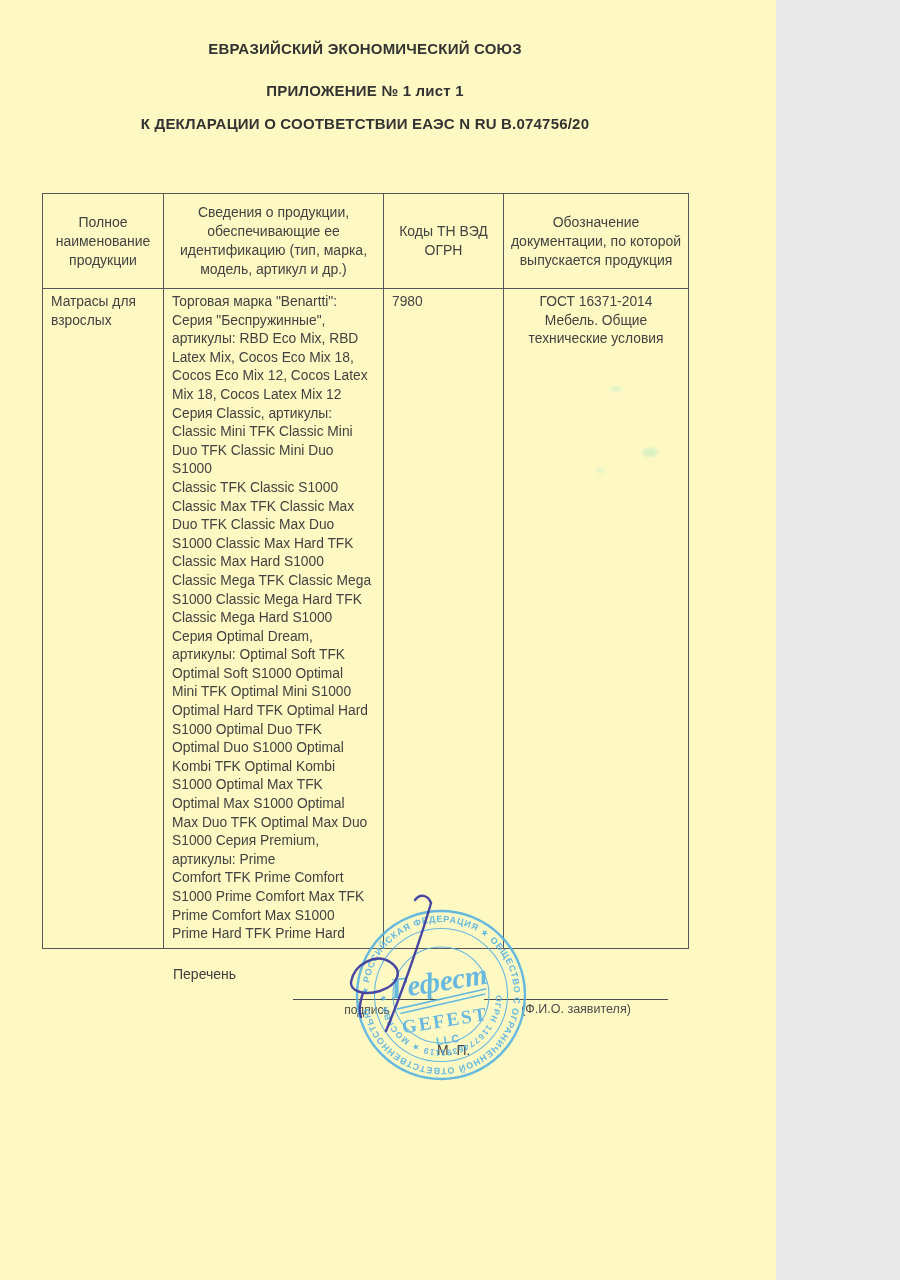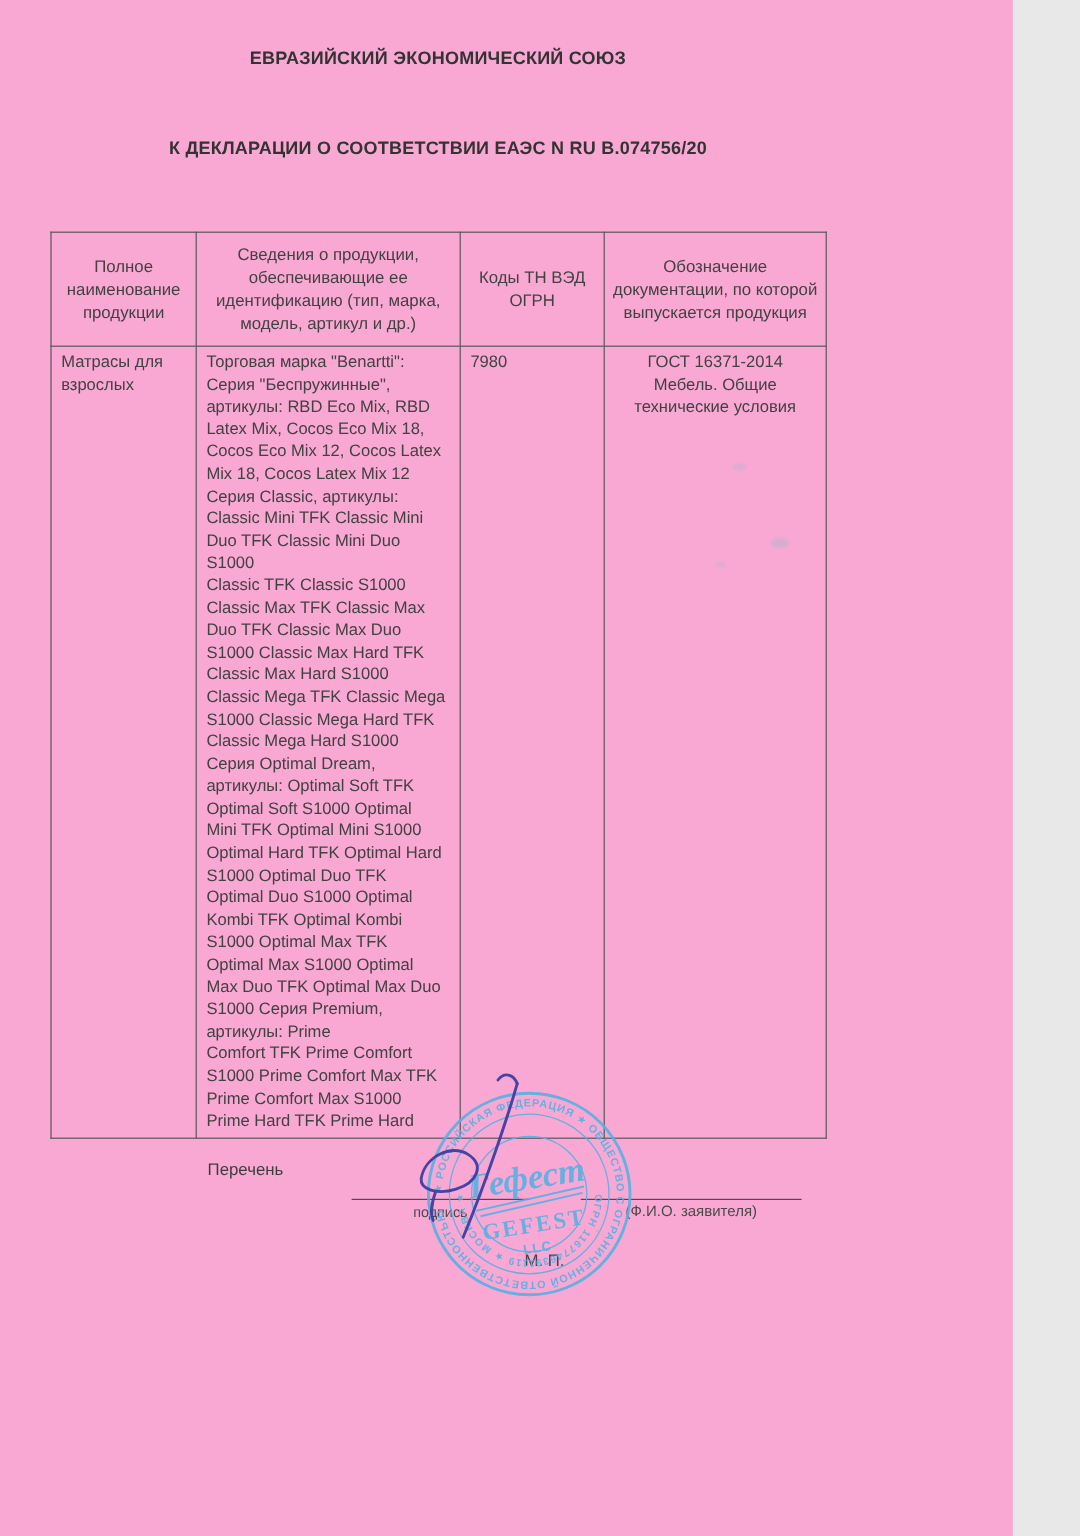--- a/index.html
+++ b/index.html
@@ -1,17 +1,17 @@
 <!DOCTYPE html>
 <html><head>
 <meta charset="utf-8">
 <style>
   html,body{margin:0;padding:0;}
   body{background:#e8e8e8;font-family:"Liberation Sans","DejaVu Sans",sans-serif;}
-  .page{position:relative;width:844px;height:1280px;background:#f9a8d4;overflow:hidden;color:#404040;}
+  .page{position:relative;width:776px;height:1280px;background:#fef9c3;overflow:hidden;color:#404040;}
   .abs{position:absolute;}
   .title{left:42px;width:646px;text-align:center;font-weight:bold;font-size:15px;color:#333;letter-spacing:.2px;}
   .intro{left:64px;top:157px;font-size:14px;color:#3e3e3e;}
   table.decl{position:absolute;left:42px;top:193px;width:646px;border-collapse:collapse;table-layout:fixed;}
   table.decl th, table.decl td{border:1px solid #58585a;font-weight:normal;color:#424242;}
   table.decl th{height:90px;vertical-align:middle;text-align:center;font-size:14px;line-height:19px;padding:2px 6px;}
   table.decl td{vertical-align:top;font-size:13.8px;line-height:18.6px;padding:4px 8px;}
   td.name-cell{vertical-align:middle;white-space:pre-line;font-size:14px;}
   .id-text{white-space:pre;}
   .doc-text{white-space:pre-line;text-align:center;}
@@ -23,20 +23,21 @@
   .applicant{font-size:14px;color:#3e3e3e;}
   .speck{position:absolute;background:#27c7c7;border-radius:50%;filter:blur(1.5px);}
   svg text{font-family:"Liberation Sans","DejaVu Sans",sans-serif;}
 </style>
 </head>
 <body>
 
 <div class="page">
 
   <div class="abs title" style="top:40px;">ЕВРАЗИЙСКИЙ ЭКОНОМИЧЕСКИЙ СОЮЗ</div>
+  <div class="abs title" style="top:82px;">ПРИЛОЖЕНИЕ № 1 лист 1</div>
   <div class="abs title" style="top:115px;">К ДЕКЛАРАЦИИ О СООТВЕТСТВИИ ЕАЭС N RU В.074756/20</div>
 
   <table class="decl">
     <colgroup>
       <col style="width:121px">
         <col style="width:220px">
         <col style="width:120px">
         <col style="width:185px">
     </colgroup>
     <tbody>

